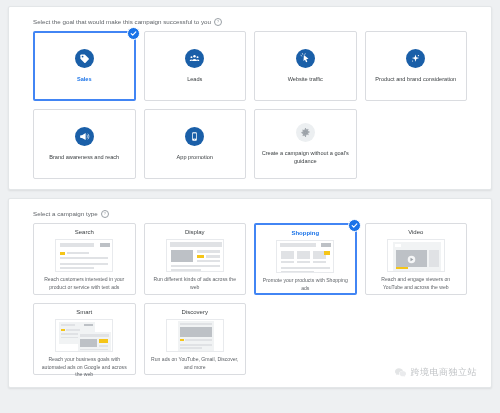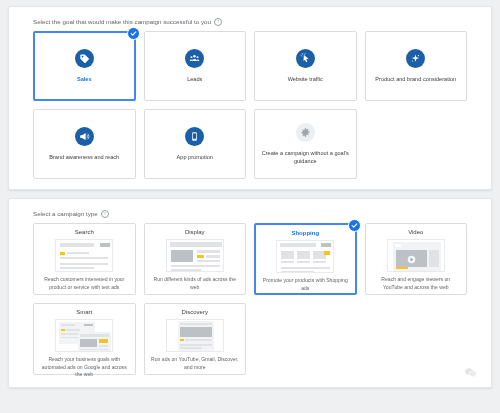--- a/index.html
+++ b/index.html
@@ -434,15 +434,16 @@
       <div></div>
     </div>
 
     <div id="watermark">
       <span>
         <svg width="13" height="13" viewBox="0 0 24 24">
           <path d="M9 4.2c-4 0-7.2 2.6-7.2 5.9 0 1.9 1.1 3.6 2.8 4.7l-.7 2.1 2.4-1.2c.9.2 1.8.4 2.7.4h.5c-.2-.5-.3-1.1-.3-1.7 0-3.2 3.1-5.7 6.9-5.7h.6C15.9 6.2 12.8 4.2 9 4.2z" fill="#9aa0a6"></path>
           <path d="M22.2 14.2c0-2.7-2.7-4.9-6-4.9s-6 2.2-6 4.9 2.7 4.9 6 4.9c.7 0 1.4-.1 2.1-.3l1.9 1-.5-1.7c1.5-.9 2.5-2.3 2.5-3.9z" fill="#b4b8bc"></path>
         </svg>
       </span>
+      <span class="wm-text">跨境电商独立站</span>
     </div>
   </div>
 </div>
 
 </body></html>

